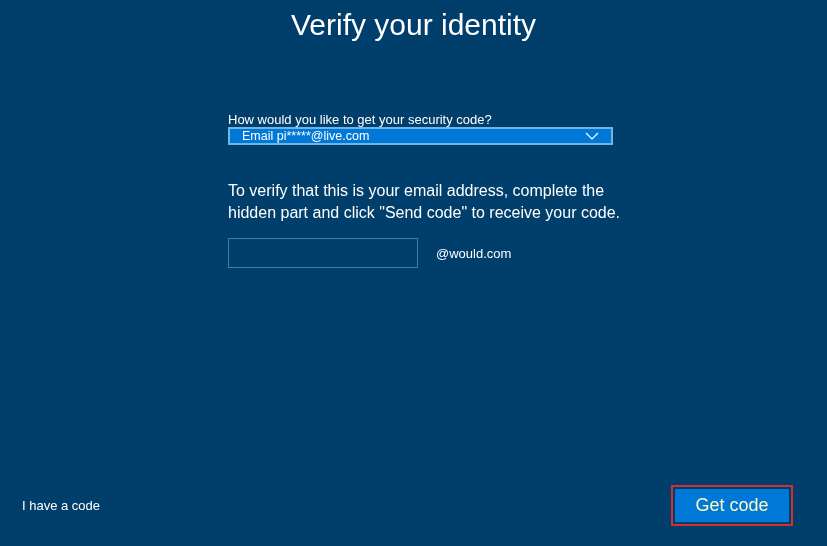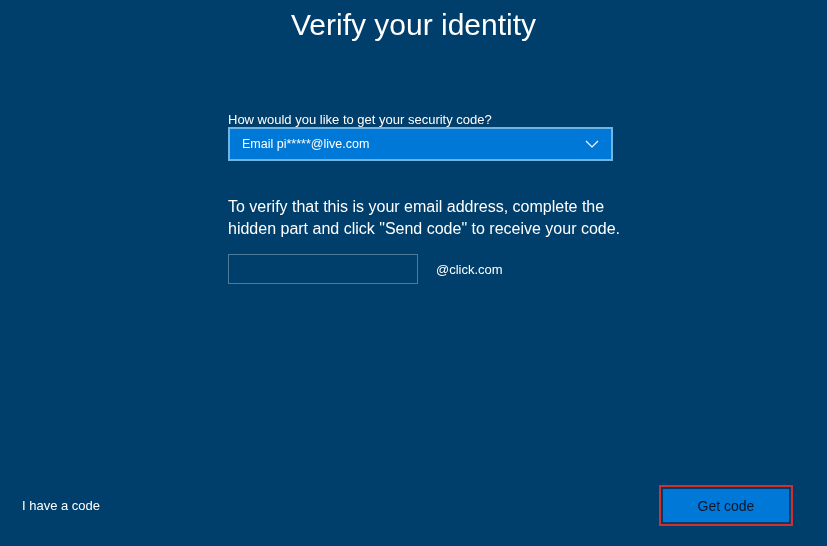--- a/index.html
+++ b/index.html
@@ -27,21 +27,21 @@
       margin-top: 70px;
       width: 450px;
     }
     .prompt-label {
       font-size: 13px;
       font-weight: 400;
       margin-bottom: 0;
     }
     .select-box {
       width: 385px;
-      height: 34px;
+      height: 18px;
       background-color: #0078d7;
       border: 2px solid #6eb5e5;
       display: flex;
       align-items: center;
       justify-content: space-between;
       padding-left: 12px;
       padding-right: 12px;
       cursor: pointer;
     }
     .select-value {
@@ -91,26 +91,26 @@
     .have-code-link {
       font-size: 13px;
       color: #ffffff;
       cursor: pointer;
     }
     .get-code-wrapper {
       border: 2px solid #d03030;
       padding: 2px;
     }
     .get-code-button {
-      width: 126px;
+      width: 114px;
       height: 33px;
       background-color: #0078d7;
       border: none;
-      color: #0f172a;
-      font-size: 14px;
+      color: #fef9c3;
+      font-size: 18px;
       font-family: inherit;
       cursor: pointer;
     }
   </style>
 </head>
 <body>
 
 <h1 class="page-title">Verify your identity</h1>
 
 <div class="content">
@@ -122,21 +122,21 @@
       <svg class="chevron" viewBox="0 0 14 10">
         <path d="M1 2 L7 8 L13 2" stroke="#ffffff" stroke-width="1.2" fill="none"></path>
       </svg>
     </span>
   </div>
 
   <div class="instruction-text">To verify that this is your email address, complete the hidden part and click "Send code" to receive your code.</div>
 
   <div class="email-row">
     <input type="text" class="email-input" value="" style="">
-    <span class="email-suffix">@click.com</span>
+    <span class="email-suffix">@would.com</span>
   </div>
 </div>
 
 <div class="bottom-bar">
   <span class="have-code-link">I have a code</span>
   <div class="get-code-wrapper">
     <button class="get-code-button">Get code</button>
   </div>
 </div>
 

